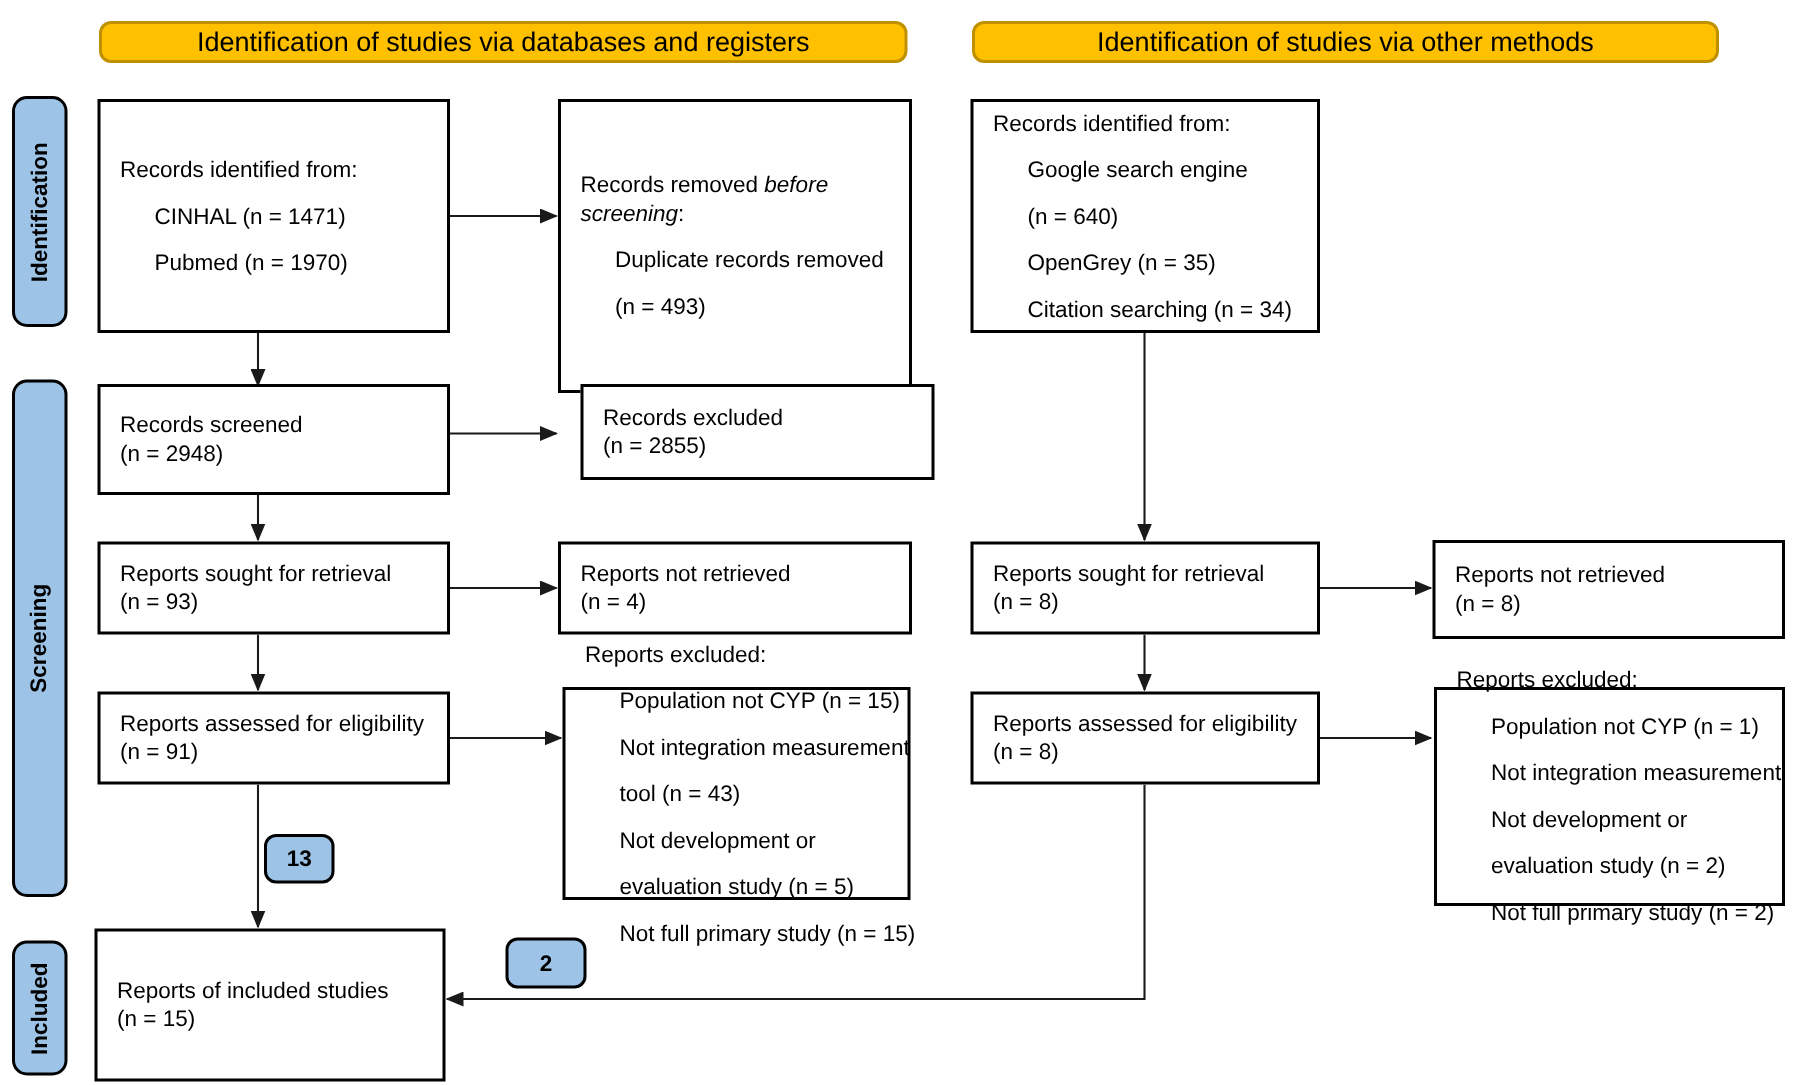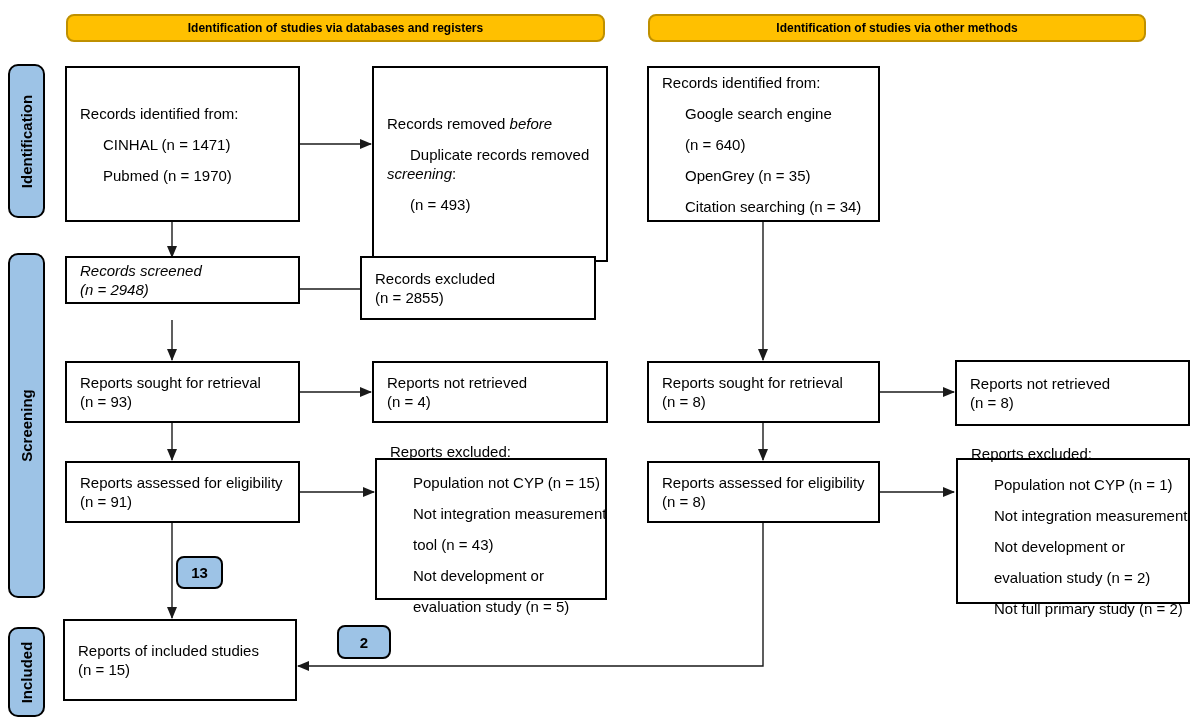--- a/index.html
+++ b/index.html
@@ -15,21 +15,21 @@
   .arrows { position: absolute; left: 0; top: 0; pointer-events: none; }
   .arrows line, .arrows path { stroke: var(--arrow, #1a1a1a); stroke-width: 1.4; fill: none; }
   #ah path { fill: var(--arrow, #1a1a1a); stroke: none; }
 
   .header {
     position: absolute;
     background: var(--header-bg, #FFC000);
     border: 2px solid var(--header-border, #BF9000);
     border-radius: 8px;
     display: flex; align-items: center; justify-content: center;
-    font-weight: bold; font-size: 12px;
+    font-weight: normal; font-size: 18px;
     box-sizing: border-box;
   }
   .stage {
     position: absolute;
     background: var(--stage-bg, #9DC3E6);
     border: 2px solid #000;
     border-radius: 10px;
     display: flex; align-items: center; justify-content: center;
     box-sizing: border-box;
   }
@@ -103,38 +103,38 @@
   </div>
 
   <div class="box" style="left:65px; top:66px; width:235px; height:156px;">
     <div class="ln">Records identified from:</div>
     <div class="ln ind">CINHAL (n = 1471)</div>
     <div class="ln ind">Pubmed (n = 1970)</div>
   </div>
 
   <div class="box" style="left:372px; top:66px; width:236px; height:196px;">
     <div class="ln"><span>Records removed </span><span class="it">before</span></div>
+    <div class="ln"><span class="it">screening</span><span>:</span></div>
     <div class="ln ind">Duplicate records removed</div>
-    <div class="ln"><span class="it">screening</span><span>:</span></div>
     <div class="ln ind">(n = 493)</div>
   </div>
 
   <div class="box" style="left:647px; top:66px; width:233px; height:156px;">
     <div class="ln">Records identified from:</div>
     <div class="ln ind">Google search engine</div>
     <div class="ln ind">(n = 640)</div>
     <div class="ln ind">OpenGrey (n = 35)</div>
     <div class="ln ind">Citation searching (n = 34)</div>
   </div>
 
-  <div class="box" style="left:65px; top:256px; width:235px; height:48px;font-style:italic;">
+  <div class="box" style="left:65px; top:256px; width:235px; height:74px;">
     <div class="ln">Records screened</div>
     <div class="ln">(n = 2948)</div>
   </div>
-  <div class="box" style="left:360px; top:256px; width:236px; height:64px;">
+  <div class="box" style="left:387px; top:256px; width:236px; height:64px;">
     <div class="ln">Records excluded</div>
     <div class="ln">(n = 2855)</div>
   </div>
 
   <div class="box" style="left:65px; top:361px; width:235px; height:62px;">
     <div class="ln">Reports sought for retrieval</div>
     <div class="ln">(n = 93)</div>
   </div>
   <div class="box" style="left:372px; top:361px; width:236px; height:62px;">
     <div class="ln">Reports not retrieved</div>
@@ -153,35 +153,36 @@
     <div class="ln">Reports assessed for eligibility</div>
     <div class="ln">(n = 91)</div>
   </div>
   <div class="box" style="left:375px; top:458px; width:232px; height:142px;">
     <div class="ln">Reports excluded:</div>
     <div class="ln ind">Population not CYP (n = 15)</div>
     <div class="ln ind">Not integration measurement</div>
     <div class="ln ind">tool (n = 43)</div>
     <div class="ln ind">Not development or</div>
     <div class="ln ind">evaluation study (n = 5)</div>
+    <div class="ln ind">Not full primary study (n = 15)</div>
   </div>
   <div class="box" style="left:647px; top:461px; width:233px; height:62px;">
     <div class="ln">Reports assessed for eligibility</div>
     <div class="ln">(n = 8)</div>
   </div>
   <div class="box" style="left:956px; top:458px; width:234px; height:146px;">
     <div class="ln">Reports excluded:</div>
     <div class="ln ind">Population not CYP (n = 1)</div>
     <div class="ln ind">Not integration measurement</div>
     <div class="ln ind">Not development or</div>
     <div class="ln ind">evaluation study (n = 2)</div>
     <div class="ln ind">Not full primary study (n = 2)</div>
   </div>
 
   <div class="badge" style="left:176px; top:556px; width:47px; height:33px;">13</div>
   <div class="badge" style="left:337px; top:625px; width:54px; height:34px;">2</div>
 
-  <div class="box" style="left:63px; top:619px; width:234px; height:82px;">
+  <div class="box" style="left:63px; top:619px; width:234px; height:102px;">
     <div class="ln">Reports of included studies</div>
     <div class="ln">(n = 15)</div>
   </div>
 
 </div>
 
 </body></html>

